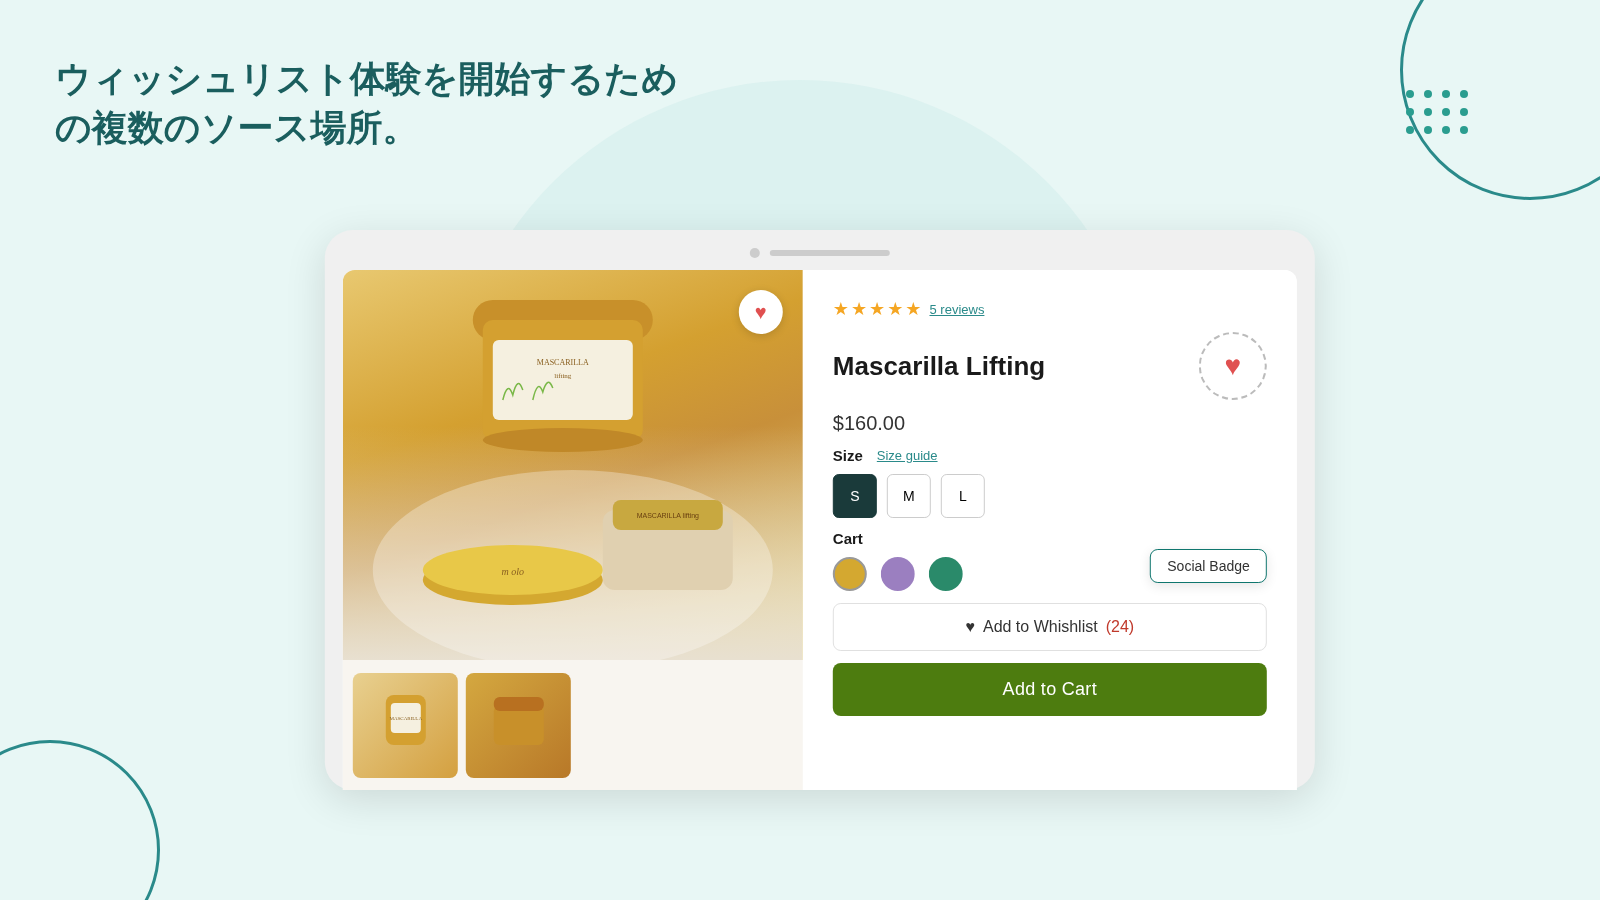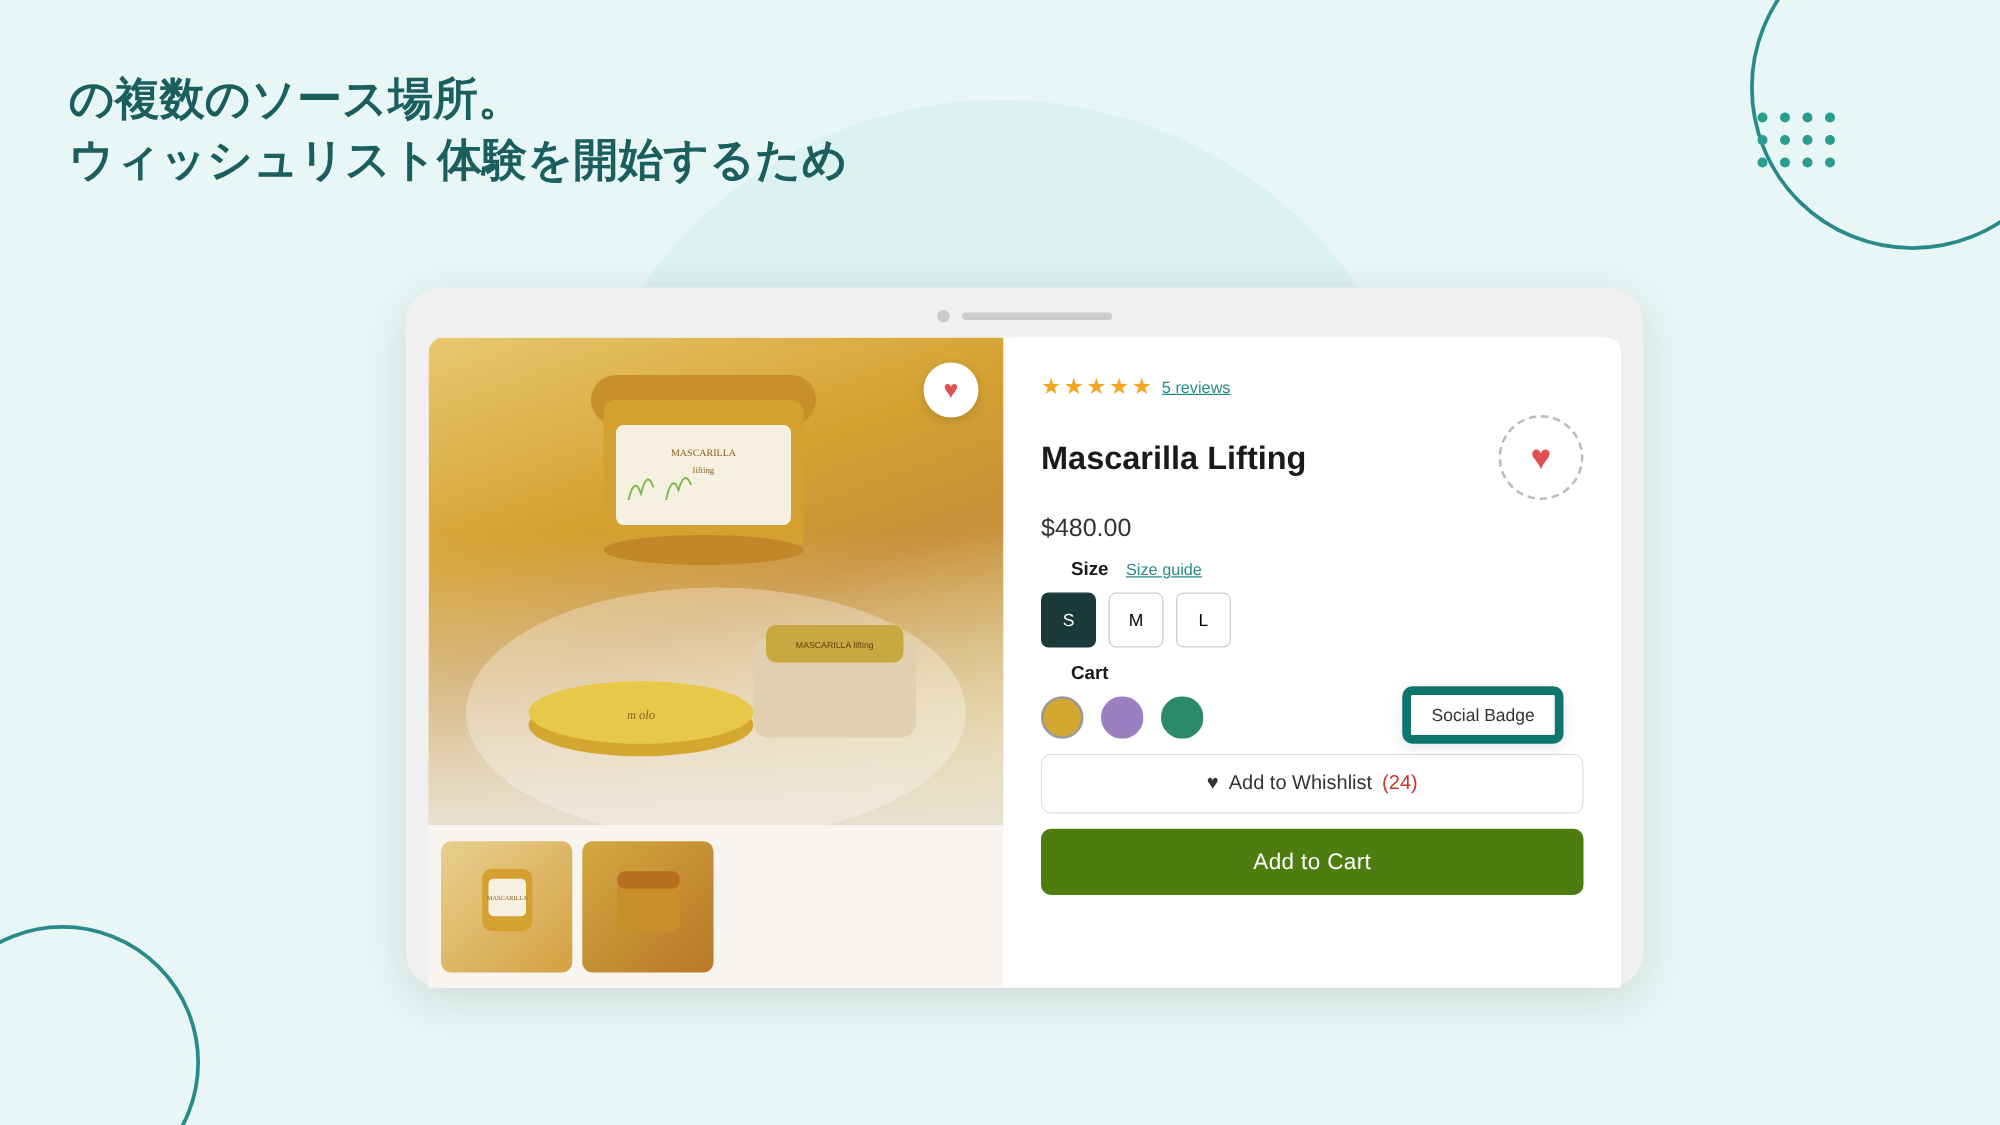--- a/index.html
+++ b/index.html
@@ -238,21 +238,20 @@
     }
 
     
     .section-label {
       font-size: 15px;
       font-weight: 600;
       color: #1a1a1a;
       display: flex;
       align-items: center;
       gap: 14px;
-      margin-left: 24px;
     }
     .size-guide-link {
       font-size: 13px;
       font-weight: 400;
       color: #2a8a8a;
       text-decoration: underline;
       cursor: pointer;
     }
     .size-buttons {
       display: flex;
@@ -296,30 +295,30 @@
       cursor: pointer;
       border: 2px solid transparent;
     }
     .color-dot.selected {
       border: 2px solid #999;
     }
 
     
     .social-badge-tooltip {
       background: #fff;
-      border: 7px solid #0f766e;
+      border: 1px solid #0f766e;
       border-radius: 8px;
       padding: 8px 16px;
       font-size: 14px;
       font-weight: 500;
       color: #333;
       box-shadow: 0 3px 12px rgba(0,0,0,0.1);
       white-space: nowrap;
       position: absolute;
-      right: 16px;
+      right: 0;
       top: -8px;
     }
 
     
     .add-wishlist-btn {
       background: #fff;
       border: 1px solid #e0e0e0;
       border-radius: 8px;
       padding: 14px 20px;
       font-size: 16px;
@@ -385,22 +384,22 @@
     <div class="dot"></div>
     <div class="dot"></div>
     <div class="dot"></div>
   <div class="dot"></div>
     <div class="dot"></div>
     <div class="dot"></div>
     <div class="dot"></div>
 </div>
 
 <div class="heading">
+  <div>ウィッシュリスト体験を開始するため</div>
   <div>の複数のソース場所。</div>
-  <div>ウィッシュリスト体験を開始するため</div>
 </div>
 
 <div class="tablet-wrapper">
   <div class="tablet-frame">
     <div class="tablet-top-bar">
       <div class="tablet-camera"></div>
       <div class="tablet-bar"></div>
     </div>
     <div class="tablet-screen">
 
@@ -461,21 +460,21 @@
           <span class="reviews-link">5 reviews</span>
         </div>
 
         <div class="product-name-row">
           <span class="product-name">Mascarilla Lifting</span>
           <div class="wishlist-circle-btn">
             <span class="wishlist-heart-large">♥</span>
           </div>
         </div>
 
-        <div class="product-price">$480.00</div>
+        <div class="product-price">$160.00</div>
 
         <div>
           <div class="section-label">
             <span>Size</span>
             <span class="size-guide-link">Size guide</span>
           </div>
           <div class="size-buttons" style="margin-top:10px;">
             <button class="size-btn selected">S</button>
             <button class="size-btn">M</button>
             <button class="size-btn">L</button>

